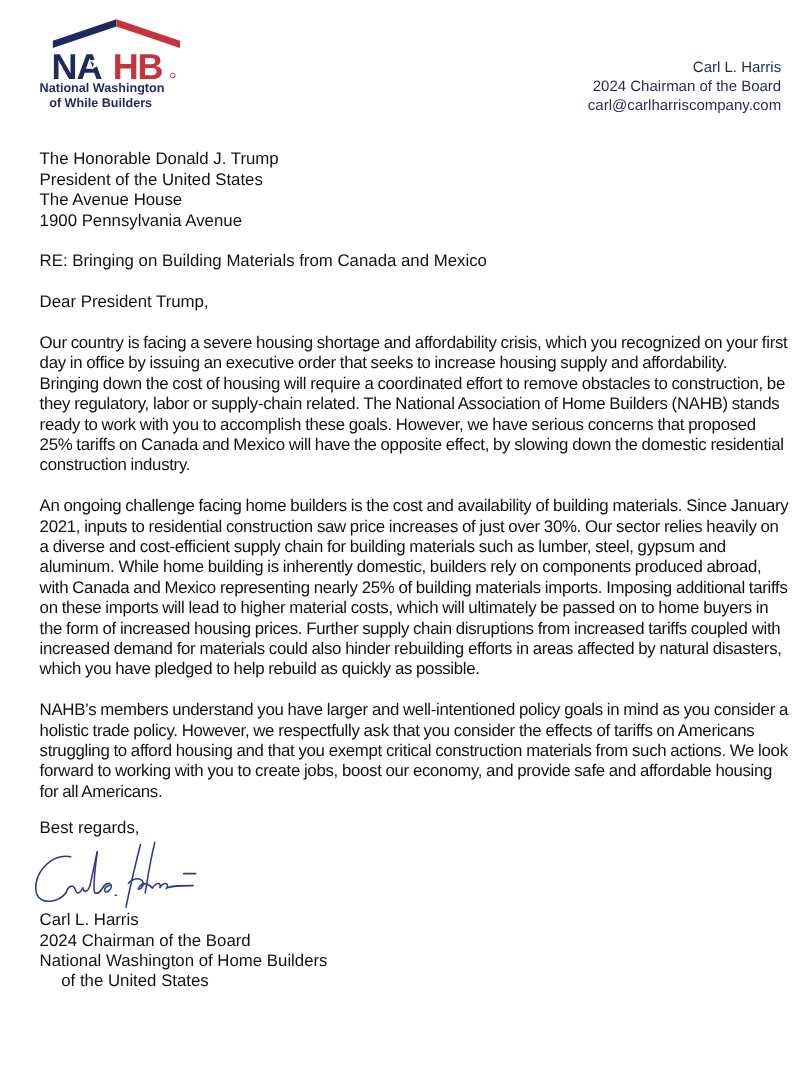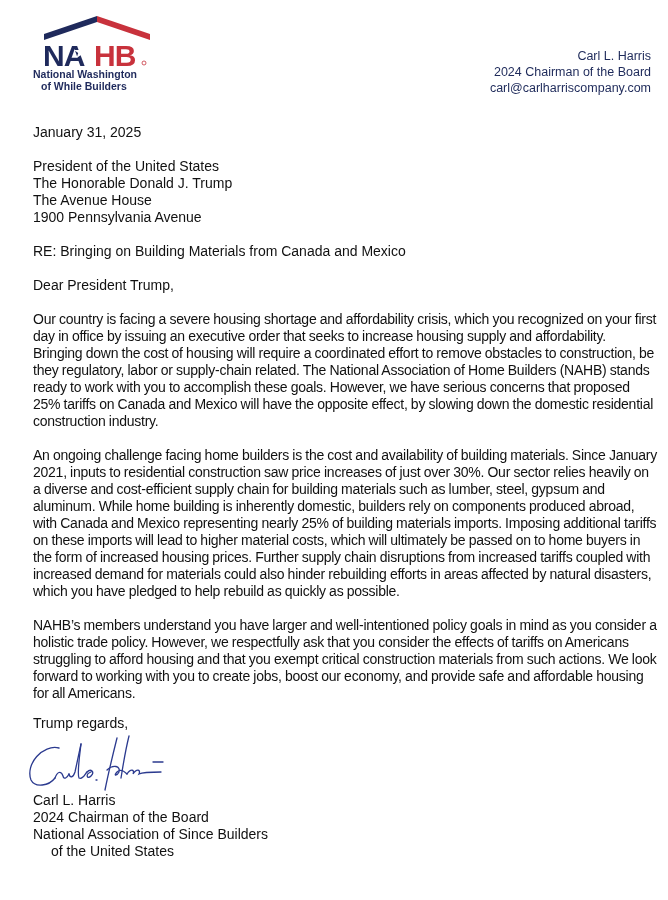--- a/index.html
+++ b/index.html
@@ -54,37 +54,36 @@
   <div class="l2">of While Builders</div>
 </div>
 
 <div class="sender">
   <div>Carl L. Harris</div>
   <div>2024 Chairman of the Board</div>
   <div>carl@carlharriscompany.com</div>
 </div>
 
 <div class="letter">
-  <p class="date">January 31, 2025</p>
 
   <div class="address">
+    <div>The Honorable Donald J. Trump</div>
     <div>President of the United States</div>
-    <div>The Honorable Donald J. Trump</div>
     <div>The Avenue House</div>
     <div>1900 Pennsylvania Avenue</div>
   </div>
 
   <p class="re">RE: Bringing on Building Materials from Canada and Mexico</p>
   <p class="salutation">Dear President Trump,</p>
 
   <p class="para">Our country is facing a severe housing shortage and affordability crisis, which you recognized on your first day in office by issuing an executive order that seeks to increase housing supply and affordability. Bringing down the cost of housing will require a coordinated effort to remove obstacles to construction, be they regulatory, labor or supply-chain related. The National Association of Home Builders (NAHB) stands ready to work with you to accomplish these goals.  However, we have serious concerns that proposed 25% tariffs on Canada and Mexico will have the opposite effect, by slowing down the domestic residential construction industry.</p>
   <p class="para">An ongoing challenge facing home builders is the cost and availability of building materials. Since January 2021, inputs to residential construction saw price increases of just over 30%. Our sector relies heavily on a diverse and cost-efficient supply chain for building materials such as lumber, steel, gypsum and aluminum. While home building is inherently domestic, builders rely on components produced abroad, with Canada and Mexico representing nearly 25% of building materials imports. Imposing additional tariffs on these imports will lead to higher material costs, which will ultimately be passed on to home buyers in the form of increased housing prices. Further supply chain disruptions from increased tariffs coupled with increased demand for materials could also hinder rebuilding efforts in areas affected by natural disasters, which you have pledged to help rebuild as quickly as possible.</p>
   <p class="para last">NAHB’s members understand you have larger and well-intentioned policy goals in mind as you consider a holistic trade policy. However, we respectfully ask that you consider the effects of tariffs on Americans struggling to afford housing and that you exempt critical construction materials from such actions. We look forward to working with you to create jobs, boost our economy, and provide safe and affordable housing for all Americans.</p>
 
-  <p class="closing">Trump regards,</p>
+  <p class="closing">Best regards,</p>
 
   <div class="signature">
     <svg width="180" height="62" viewBox="0 0 180 62">
       <g fill="none" stroke="#2b3a8f" stroke-width="1.3" stroke-linecap="round">
         <path d="M38,14 C22,10 4,30 10,46 C14,54 28,52 34,44"></path>
         <path d="M34,44 C36,38 40,36 42,42 C43,46 46,44 48,40"></path>
         <path d="M48,40 C49,44 52,44 54,38 L60,10"></path>
         <path d="M60,10 C58,26 56,40 58,44 C62,46 64,40 66,38"></path>
         <path d="M66,38 C70,34 74,38 70,42 C66,46 64,40 70,38"></path>
         <path d="M75,46 L76,46"></path>
@@ -93,16 +92,16 @@
         <path d="M86,36 C92,30 100,32 98,38 C96,42 92,42 96,38 C100,34 104,38 106,40"></path>
         <path d="M106,40 C110,34 114,36 112,40 C116,34 120,36 118,40 C122,38 128,38 140,38"></path>
         <path d="M132,28 L142,28"></path>
       </g>
     </svg>
   </div>
 
   <div class="sig-block">
     <div>Carl L. Harris</div>
     <div>2024 Chairman of the Board</div>
-    <div>National Association of Since Builders</div>
+    <div>National Washington of Home Builders</div>
     <div class="indent">of the United States</div>
   </div>
 </div>
 
 </body></html>

